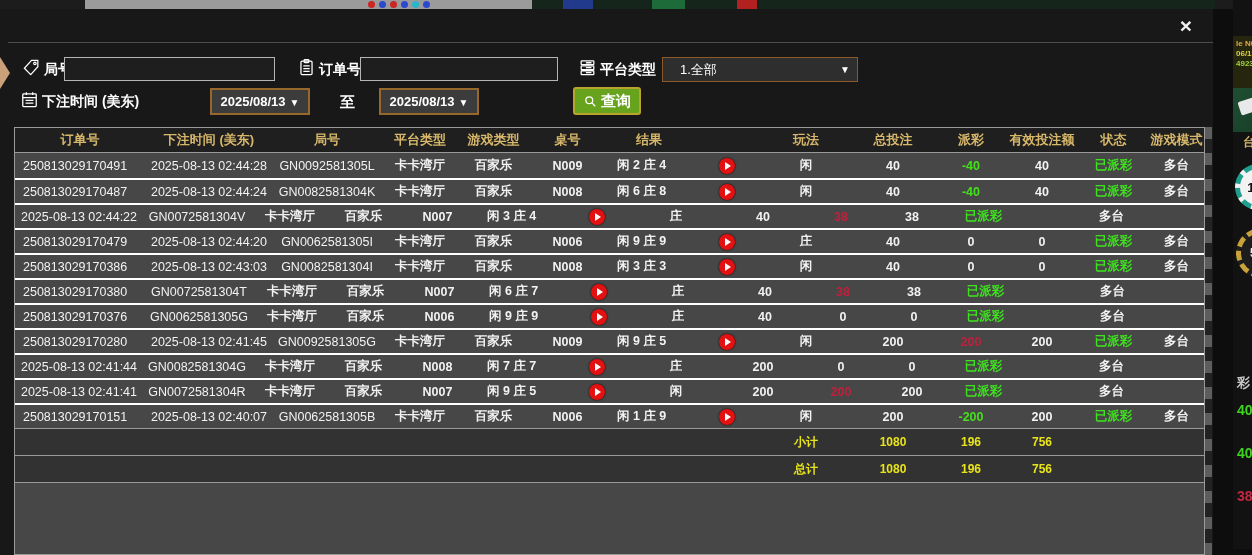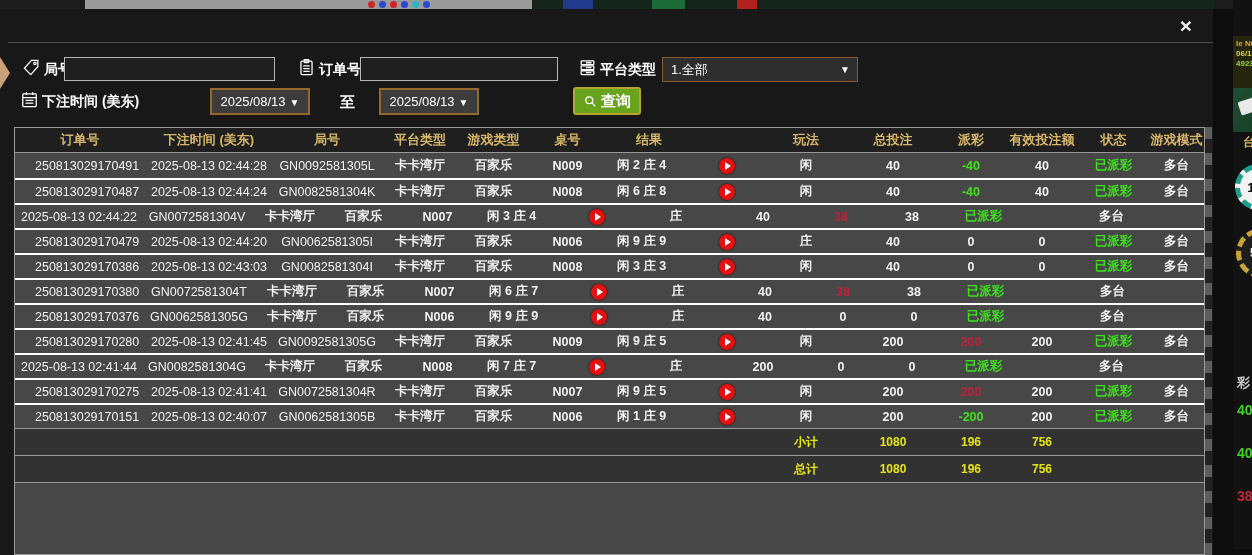--- a/index.html
+++ b/index.html
@@ -31,34 +31,34 @@
 
   
   .modal{position:absolute;left:0;top:9px;width:1213px;height:546px;background:#181818;}
   .close-btn{position:absolute;right:14px;top:4px;width:26px;height:26px;color:#f0f0f0;font-size:21px;font-weight:bold;text-align:center;line-height:26px;cursor:pointer;}
   .divider{position:absolute;left:8px;right:0;top:33px;height:1px;background:#4e4e4e;}
 
   .flabel{position:absolute;color:#fff;font-size:14px;font-weight:bold;white-space:nowrap;}
   .ficon{position:absolute;width:19px;height:19px;}
   .ficon svg{width:19px;height:19px;stroke:#fff;fill:none;stroke-width:1.6;}
   .tinput{position:absolute;height:24px;background:#1e1e1e;border:1px solid #b5b5b5;color:#eee;font-size:13px;padding:0 6px;outline:none;}
-  .selbox{position:absolute;height:25px;background:#2e2e2e;border:1px solid #8a5a28;color:#fff;font-size:13px;line-height:23px;padding:0 20px 0 8px;cursor:pointer;}
+  .selbox{position:absolute;height:25px;background:#2e2e2e;border:1px solid #8a5a28;color:#fff;font-size:13px;line-height:23px;padding:0 20px 0 17px;cursor:pointer;}
   .selbox .arr{position:absolute;right:7px;top:0;font-size:10px;line-height:23px;color:#fff;}
-  .datebox{position:absolute;height:27px;background:#3c3c3c;border:2px solid #96682c;color:#fff;font-size:13px;font-weight:normal;line-height:23px;text-align:center;cursor:pointer;}
+  .datebox{position:absolute;height:27px;background:#3c3c3c;border:2px solid #96682c;color:#fff;font-size:13px;font-weight:bold;line-height:23px;text-align:center;cursor:pointer;}
   .datebox .arr{font-size:10px;margin-left:4px;}
   .query-btn{position:absolute;left:573px;top:78px;width:68px;height:28px;background:#67a31d;border:2px solid #b7a52e;border-radius:3px;color:#fff;font-size:15px;font-weight:bold;display:flex;align-items:center;justify-content:center;gap:3px;cursor:pointer;}
   .query-btn svg{width:15px;height:15px;stroke:#fff;fill:none;stroke-width:2;}
 
   
   .tablewrap{position:absolute;left:14px;top:118px;width:1191px;height:428px;border:1px solid #9a9a9a;background:#474747;display:flex;flex-direction:column;}
   .thead{display:flex;height:25px;background:#1f1f1f;border-bottom:1px solid #9a9a9a;color:#d7b76a;font-size:13px;font-weight:bold;}
   .trow{display:flex;height:25px;color:#f2f2f2;font-size:12.5px;border-top:2px solid #ffffff;}
   .trow:first-of-type{border-top:none;}
   .c{display:flex;align-items:center;justify-content:center;white-space:nowrap;overflow:hidden;}
-  .c.left{justify-content:flex-start;padding-left:20px;}
+  .c.left{justify-content:flex-start;padding-left:8px;}
   .c1{width:130px}.c2{width:128px}.c3{width:108px}.c4{width:78px}.c5{width:69px}.c6{width:79px}.c7{width:84px}
   .c8{width:71px}.c9{width:88px}.c10{width:86px}.c11{width:70px}.c12{width:72px}.c13{width:71px}.c14{flex:1}
   .trow .c7{justify-content:flex-start;padding-left:10px;}
   .b{font-weight:bold;}
   .payout.pos{color:#c0203c;}
   .payout.neg{color:#44e01c;}
   .status{color:#3ce31c;}
   .sumrow{display:flex;height:27px;background:#323232;border-top:1px solid #9a9a9a;color:#e8e41a;font-size:12px;font-weight:bold;}
   .sumrow .spacer{width:747px;}
   .filler{flex:1;background:#474747;border-top:1px solid #9a9a9a;}
@@ -368,21 +368,20 @@
     </div>
     <div class="c c9 b">庄</div>
     <div class="c c10 b">200</div>
     <div class="c c11 b payout zero">0</div>
     <div class="c c12 b">0</div>
     <div class="c c13 b status">已派彩</div>
     <div class="c c14 b">多台</div>
   </div>
 
   <div class="trow">
-    <div class="c c1 left">250813029170275</div>
     <div class="c c2">2025-08-13 02:41:41</div>
     <div class="c c3">GN0072581304R</div>
     <div class="c c4 b">卡卡湾厅</div>
     <div class="c c5 b">百家乐</div>
     <div class="c c6 b">N007</div>
     <div class="c c7 b">闲 9 庄 5</div>
     <div class="c c8">
       <span class="play">
                 <span class="tri"></span>
               </span>

